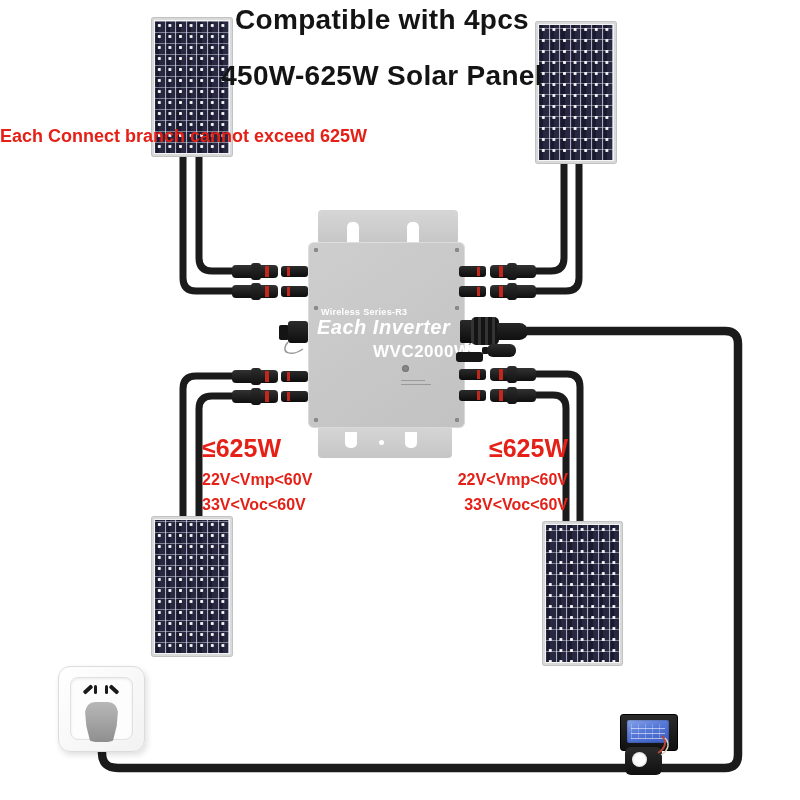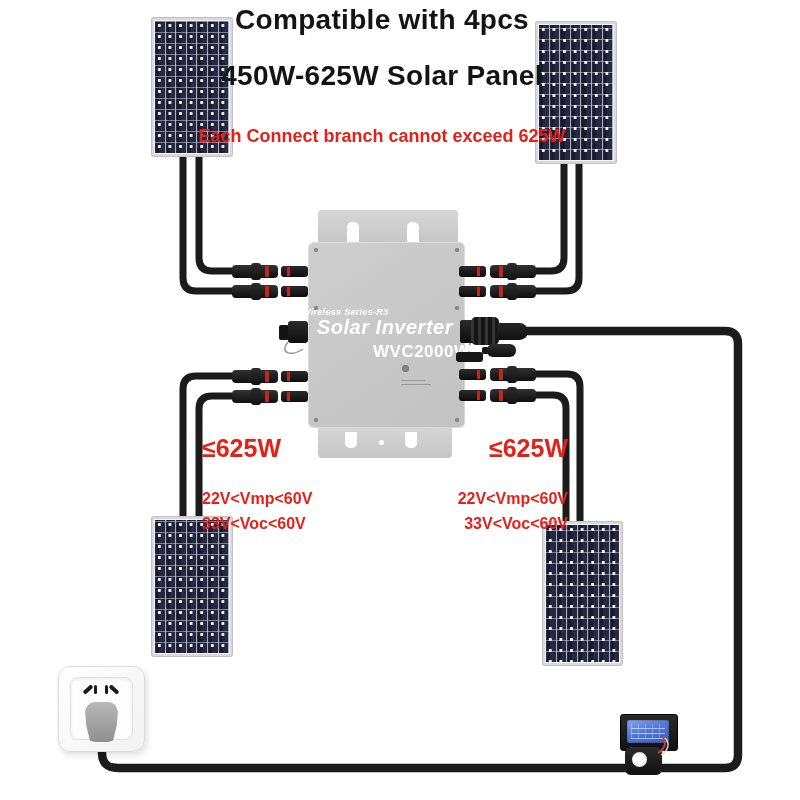--- a/index.html
+++ b/index.html
@@ -10,21 +10,21 @@
   }
   :root{
     --red:#e52017;
     --panel-navy:#1c1c36;
     --inv-gray:#c9c9c9;
   }
 
   
   .title-line{position:absolute;left:0;width:764px;text-align:center;
     font-size:28px;font-weight:bold;color:#141414;letter-spacing:.3px;z-index:9}
-  .warning-line{position:absolute;left:0;width:764px;text-align:center;
+  .warning-line{position:absolute;left:0;width:764px;text-align:left;
     font-size:18px;font-weight:bold;color:var(--red);z-index:9}
 
   
   .solar-panel{
     position:absolute;z-index:3;box-sizing:border-box;
     border:2px solid #d9d9d9;border-radius:2px;
     box-shadow:0 0 0 1px #c2c2c2, inset 0 0 0 1px #f4f4f4;
     background:
       radial-gradient(circle, rgba(255,255,255,.95) 1.3px, rgba(255,255,255,0) 1.9px) 0 0 / 10.6px 11px,
       repeating-linear-gradient(90deg, rgba(214,219,232,.75) 0 1px, transparent 1px 10.6px),
@@ -38,22 +38,22 @@
   svg.toplayer{position:absolute;left:0;top:0;z-index:8}
 
   
   .bracket{position:absolute;background:linear-gradient(#d6d6d6,#c6c6c6);border-radius:4px;z-index:2}
   .bracket-notch{position:absolute;background:#ffffff;z-index:2}
   .inv-body{position:absolute;left:308px;top:242px;width:157px;height:186px;
     background:linear-gradient(145deg,#cecece,#c2c2c2);border-radius:6px;z-index:2;
     box-shadow:inset 0 0 0 1px rgba(255,255,255,.35)}
   .screw{position:absolute;width:4px;height:4px;border-radius:50%;
     background:#8d8d8d;box-shadow:inset 0 0 1px #555;z-index:2}
-  .inv-series{position:absolute;left:302px;top:307px;font-size:9px;font-weight:bold;
-    font-style:italic;color:#fff;letter-spacing:.3px;z-index:3}
+  .inv-series{position:absolute;left:321px;top:307px;font-size:9px;font-weight:bold;
+    color:#fff;letter-spacing:.3px;z-index:3}
   .inv-name{position:absolute;left:317px;top:316px;font-size:20px;font-weight:bold;
     font-style:italic;color:#fff;letter-spacing:.5px;z-index:3}
   .inv-model{position:absolute;left:373px;top:342px;font-size:17px;font-weight:bold;
     color:#fff;letter-spacing:.5px;z-index:3}
   .led{position:absolute;left:402px;top:365px;width:7px;height:7px;border-radius:50%;
     background:radial-gradient(#888 30%,#5d5d5d);z-index:3}
   .fineprint{position:absolute;background:#9a9a9a;height:1px;z-index:3}
 
   
   .mc4{position:absolute;width:46px;height:13px;z-index:6;
@@ -113,21 +113,21 @@
   .meter-lcd::after{content:"";position:absolute;left:4px;right:4px;top:4px;bottom:4px;
     background:repeating-linear-gradient(0deg,rgba(255,255,255,.55) 0 1px,transparent 1px 5px),
                repeating-linear-gradient(90deg,rgba(255,255,255,.25) 0 1px,transparent 1px 7px)}
   .ct-clamp{position:absolute;left:625px;top:747px;width:37px;height:28px;
     background:linear-gradient(#2b2b2b,#101010);border-radius:6px;z-index:7}
   .ct-hole{position:absolute;left:632px;top:752px;width:15px;height:15px;border-radius:50%;
     background:radial-gradient(#ffffff 50%,#cfcfcf 80%,#9a9a9a);z-index:7}
 
   
   .spec{position:absolute;color:var(--red);font-weight:bold;z-index:9;white-space:nowrap}
-  .spec .p{font-size:25px;margin-bottom:23px}
+  .spec .p{font-size:25px;margin-bottom:4px}
   .spec .v{font-size:16px;line-height:25px}
   .spec-right{text-align:right;width:158px}
 </style>
 </head>
 <body>
 
 <svg class="cable-layer" width="800" height="800" viewBox="0 0 800 800">
   <path d="M199 150 L199 258 Q199 271 212 271 L243 271" fill="none" stroke="#1b1b1b" stroke-width="7"></path>
   <path d="M183 150 L183 278 Q183 291 196 291 L243 291" fill="none" stroke="#1b1b1b" stroke-width="7"></path>
   <path d="M564 158 L564 258 Q564 271 551 271 L525 271" fill="none" stroke="#1b1b1b" stroke-width="7"></path>
@@ -160,21 +160,21 @@
 
 <div class="inv-body"></div>
 <div class="screw" style="left:314px;top:248px"></div>
 <div class="screw" style="left:455px;top:248px"></div>
 <div class="screw" style="left:314px;top:306px"></div>
 <div class="screw" style="left:455px;top:306px"></div>
 <div class="screw" style="left:314px;top:418px"></div>
 <div class="screw" style="left:455px;top:418px"></div>
 
 <div class="inv-series">Wireless Series-R3</div>
-<div class="inv-name">Solar Inverter</div>
+<div class="inv-name">Each Inverter</div>
 <div class="inv-model">WVC2000W</div>
 <div class="led"></div>
 <div class="fineprint" style="left:401px;top:380px;width:24px"></div>
 <div class="fineprint" style="left:401px;top:384px;width:30px"></div>
 
 <div class="mc4 tip-right" style="left:232px;top:265px"></div>
 <div class="mc4 tip-right" style="left:232px;top:285px"></div>
 <div class="mc4 tip-right" style="left:232px;top:370px"></div>
 <div class="mc4 tip-right" style="left:232px;top:390px"></div>
 

